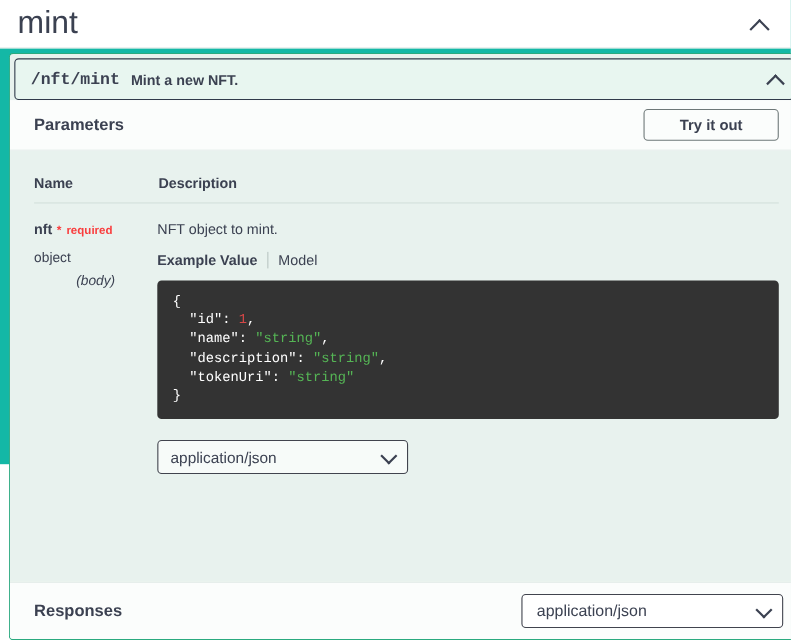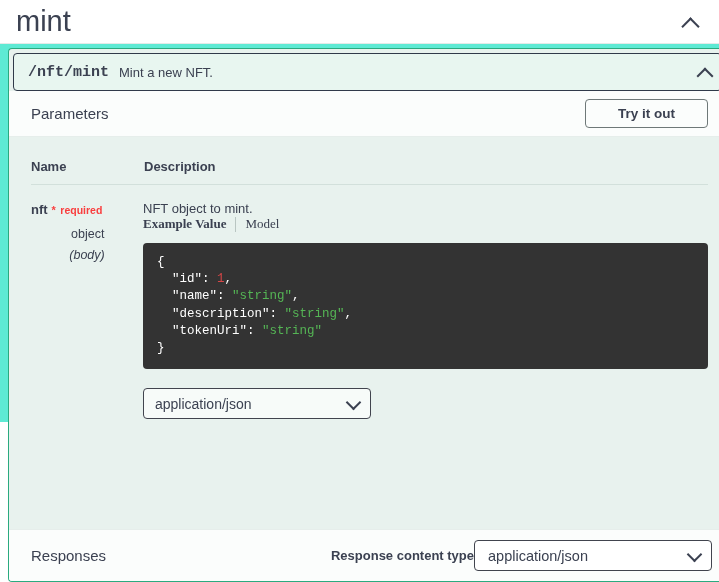--- a/index.html
+++ b/index.html
@@ -5,21 +5,21 @@
   * { box-sizing: border-box; }
   html, body {
     margin: 0; padding: 0;
     width: 719px; height: 582px;
     background: #ffffff;
     font-family: "Liberation Sans", sans-serif;
     color: #3b4151;
     overflow: hidden;
   }
 
-  #root { position: relative; width: 719px; height: 422px; background:#5eead4; }
+  #root { position: relative; width: 719px; height: 422px; background:#14b8a6; }
 
   
   .tag-header {
     position: absolute; left: 0; top: 0; width: 719px; height: 44px;
     display: flex; align-items: center; justify-content: space-between;
     padding: 0 18px 0 16px;
     border-bottom: 1px solid #e4eae8;
     background: #ffffff;
   }
   .tag-title {
@@ -65,21 +65,21 @@
     display: flex; align-items: center; justify-content: center;
     letter-spacing: 0.3px;
     font-family: "Liberation Sans", sans-serif;
   }
   .op-path {
     font-family: "Liberation Mono", monospace;
     font-size: 15px; font-weight: bold; color: #3b4151;
     padding: 0 0 0 14px;
   }
   .op-desc {
-    font-size: 13px; color: #3b4151; padding-left: 10px; font-weight: 400;
+    font-size: 13px; color: #3b4151; padding-left: 10px; font-weight: 700;
   }
   .op-summary-right {
     position: absolute; right: 6px; top: 0; height: 100%;
     display: flex; align-items: center;
   }
   .chev-sm { width: 18px; height: 12px; display:inline-block; position: relative; }
   .chev-sm::before {
     content: ""; position: absolute; left: 2px; top: 4px;
     width: 10px; height: 10px;
     border-left: 2px solid #3b4151;
@@ -89,21 +89,21 @@
 
   
   .section-head {
     position: relative;
     height: 46px;
     background: #fbfdfc;
     display: flex; align-items: center;
     padding: 0 16px 0 22px;
     border-bottom: 1px solid #e6eeeb;
   }
-  .section-title { font-size: 15px; color: #3b4151; font-weight: 400; }
+  .section-title { font-size: 15px; color: #3b4151; font-weight: 700; }
   .tryitout-btn {
     position: absolute; right: 18px; top: 8px;
     height: 29px; min-width: 117px;
     border: 1.6px solid #6e7878;
     border-radius: 4px;
     background: transparent;
     color: #3b4151;
     font-size: 13.5px; font-weight: bold;
     font-family: "Liberation Sans", sans-serif;
     cursor: pointer;
@@ -122,27 +122,27 @@
   .table-rule { height: 1px; background: #d2e0db; margin: 0 18px 0 22px; }
 
   .param-row { display: flex; padding: 14px 18px 0 22px; }
   .param-name-col { width: 113px; padding-top: 1px; }
   .param-name {
     font-size: 13px; font-weight: bold; color: #3b4151;
     display: inline-block; font-family: "Liberation Sans", sans-serif;
   }
   .required-mark { color: #f93e3e; font-size: 11px; font-weight: bold; margin-left: 4px; }
   .required-text { color: #f93e3e; font-size: 10.5px; font-weight: bold; margin-top: 15px; }
-  .param-type { font-size: 12.5px; color: #3b4151; margin-top: 9px; margin-left: 40px; }
+  .param-type { font-size: 12.5px; color: #3b4151; margin-top: 9px; }
   .param-in { font-size: 12.5px; color: #3b4151; font-style: italic; margin-top: 7px; text-align: center; }
 
   .param-desc-col { flex: 1; padding-top: 2px; }
-  .param-desc-text { font-size: 13px; color: #3b4151; }
-
-  .ex-tabs { display: flex; align-items: center; margin-bottom: 11px; font-family: Liberation Serif, serif; }
+  .param-desc-text { font-size: 13px; color: #3b4151; margin-bottom: 13px; }
+
+  .ex-tabs { display: flex; align-items: center; margin-bottom: 11px; }
   .ex-tab { font-size: 13px; color: #3b4151; }
   .ex-tab.active { font-weight: bold; }
   .ex-sep { width: 1px; height: 15px; background: #b9c6c2; margin: 0 9px; }
 
   .code-block {
     background: #333333;
     border-radius: 4px;
     padding: 11px 14px 12px 14px;
     width: 565px;
     font-family: "Liberation Mono", monospace;
@@ -266,21 +266,20 @@
               <span>application/json</span>
               <span class="sel-caret"></span>
             </div>
           </div>
         </div>
       </div>
     </div>
 
     <div class="responses-head">
       <div class="section-title">Responses</div>
-      <div class="resp-ct-label">Response content type</div>
       <div class="resp-select">
         <span>application/json</span>
         <span class="sel-caret"></span>
       </div>
     </div>
 
   </div>
 </div>
 
 </body></html>

